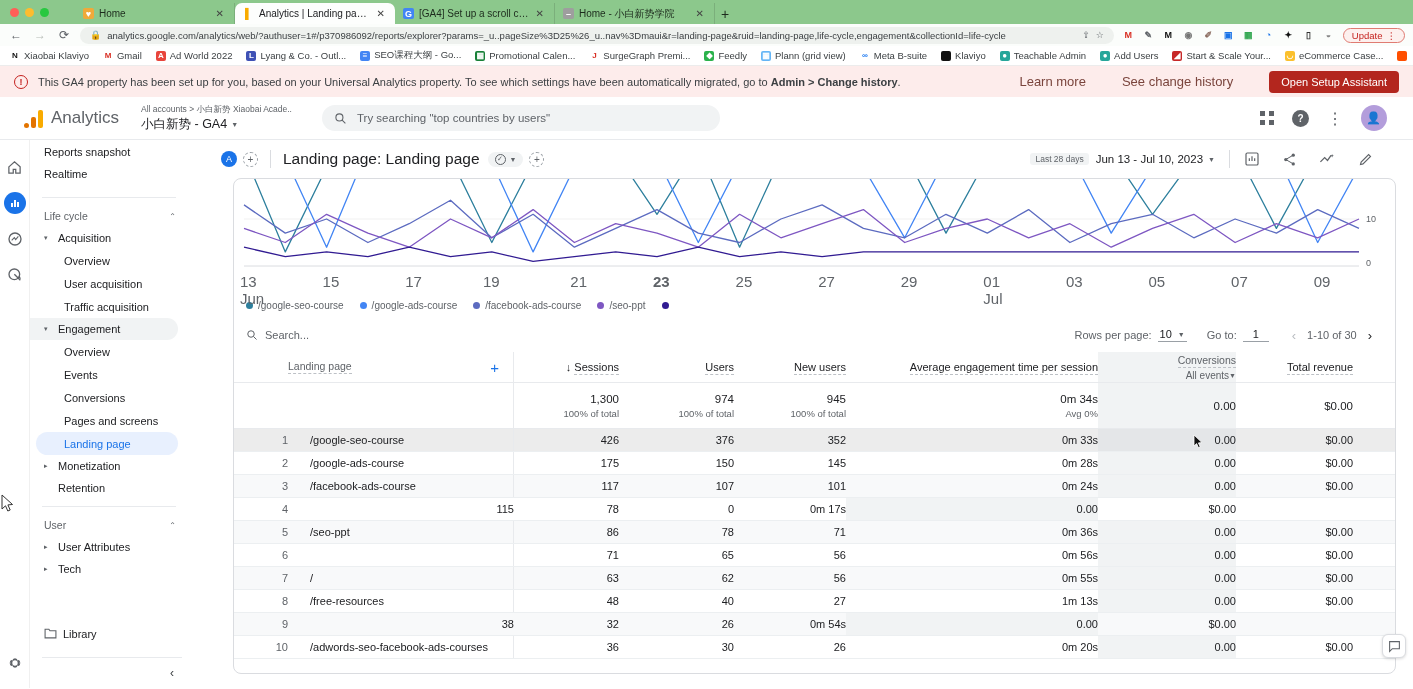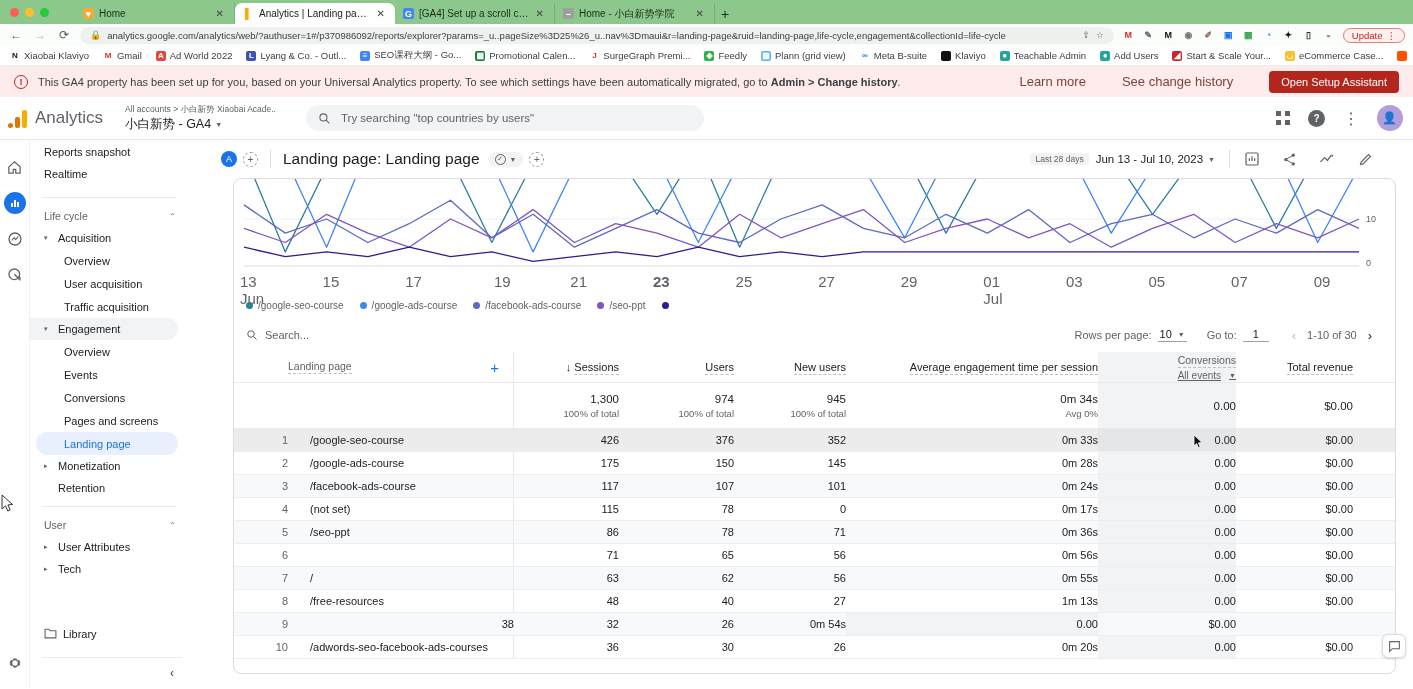--- a/index.html
+++ b/index.html
@@ -40,21 +40,21 @@
   
   .banner { height:31px; background:#fdeceb; display:flex; align-items:center; padding:0 14px; gap:10px; font-size:11px; color:#3c4043; }
   .warn-ic { width:14px; height:14px; border:1.3px solid #c5221f; color:#c5221f; border-radius:50%; font-size:9px;
              display:flex; align-items:center; justify-content:center; font-weight:bold; flex:none; }
   .banner .b-text { flex:1; }
   .banner b { font-weight:bold; }
   .b-link { color:#7a443c; font-size:13px; margin-right:26px; cursor:pointer; }
   .b-btn { background:#b3261e; color:#fff; font-size:11px; padding:5px 12px; border-radius:4px; border:none; cursor:pointer; }
 
   
-  .ga-header { height:43px; display:flex; align-items:center; border-bottom:1px solid #e8eaed; padding:0 4px; }
+  .ga-header { height:43px; display:flex; align-items:center; border-bottom:1px solid #e8eaed; padding:0 20px; }
   .ga-logo { display:flex; align-items:flex-end; gap:2px; height:20px; margin:0 8px 0 4px; }
   .ga-logo .b1 { width:5px; height:18px; background:#f9ab00; border-radius:2px; }
   .ga-logo .b2 { width:5px; height:11px; background:#e37400; border-radius:2px; }
   .ga-logo .b3 { width:5px; height:5px; background:#e37400; border-radius:50%; }
   .ga-name { font-size:17px; color:#5f6368; margin-right:22px; }
   .acct { display:flex; flex-direction:column; justify-content:center; margin-right:30px; }
   .acct .crumb { font-size:8.5px; color:#5f6368; }
   .acct .prop { font-size:12.5px; color:#202124; display:flex; align-items:center; gap:4px; }
   .caret { font-size:7px; color:#5f6368; }
   .ga-search { width:398px; height:26px; background:#f1f3f4; border-radius:13px; display:flex; align-items:center;
@@ -130,21 +130,21 @@
   .c-page { border-right:1px solid #e8eaed; align-self:stretch; display:flex; align-items:center; }
   .num { text-align:right; font-size:11px; color:#5f6368; padding-right:0; }
   .cell-r { text-align:right; font-size:11px; color:#202124; }
   .c-conv { background:#f1f3f4; align-self:stretch; display:flex; align-items:center; justify-content:flex-end; }
   .thead { height:34px; border-bottom:1px solid #e8eaed; font-size:10.5px; color:#5f6368; }
   .thead .hlbl { border-bottom:1px dashed #bdc1c6; padding-bottom:1px; }
   .thead .c-page { align-items:center; }
   .th-page-inner { display:flex; align-items:center; width:100%; padding-left:54px; }
   .th-plus { margin-left:auto; margin-right:14px; color:#1a73e8; font-size:15px; }
   .th-stack { display:flex; flex-direction:column; align-items:flex-end; gap:2px; }
-  .th-sub { font-size:10px; color:#5f6368; display:flex; align-items:center; gap:8px; border:none;text-decoration:underline; }
+  .th-sub { font-size:10px; color:#5f6368; display:flex; align-items:center; gap:0; border:none; }
   .totals { height:46px; border-bottom:1px solid #e8eaed; }
   .tot-val { font-size:11.5px; color:#202124; }
   .tot-sub { font-size:9.5px; color:#5f6368; margin-top:3px; }
   .tot-stack { display:flex; flex-direction:column; align-items:flex-end; justify-content:center; }
   .drow { height:23px; border-bottom:1px solid #eceff1; }
   .drow:nth-child(odd) { background:#f8f9fa; }
   .drow.hovered { background:#ececec; }
   .drow.hovered .c-conv { background:#e4e6e8; }
   .page-txt { font-size:11px; color:#202124; padding-left:22px; }
 
@@ -488,21 +488,21 @@
               <polyline points="10.0,49.4 51.3,63.5 92.6,35.3 133.9,54.1 175.2,68.2 216.5,40.0 257.8,58.8 299.1,30.6 340.4,63.5 381.7,44.7 423.0,54.1 464.3,68.2 505.6,35.3 546.9,58.8 588.1,44.7 629.4,30.6 670.7,63.5 712.0,49.4 753.3,40.0 794.6,58.8 835.9,44.7 877.2,68.2 918.5,49.4 959.8,35.3 1001.1,63.5 1042.4,44.7 1083.7,58.8 1125.0,40.0" fill="none" stroke="#7e57c2" stroke-width="1.3" stroke-linejoin="round"></polyline>
               <polyline points="10.0,68.2 51.3,77.6 92.6,72.9 133.9,77.6 175.2,68.2 216.5,77.6 257.8,72.9 299.1,82.3 340.4,77.6 381.7,72.9 423.0,77.6 464.3,68.2 505.6,77.6 546.9,72.9 588.1,77.6 629.4,72.9 670.7,72.9 712.0,72.9 753.3,72.9 794.6,72.9 835.9,72.9 877.2,72.9 918.5,72.9 959.8,72.9 1001.1,72.9 1042.4,72.9 1083.7,72.9 1125.0,72.9" fill="none" stroke="#311b92" stroke-width="1.3" stroke-linejoin="round"></polyline>
               <text x="1132" y="43" font-size="9" fill="#5f6368">10</text>
               <text x="1132" y="87" font-size="9" fill="#5f6368">0</text>
             </svg>
           <div class="xaxis" id="xaxis">
               <span style="left: 6px;">13</span>
               <span class="sub" style="left: 6px;">Jun</span>
               <span style="left: 88.5926px;">15</span>
               <span style="left: 171.185px;">17</span>
-              <span style="left: 260px;">19</span>
+              <span style="left: 249px;">19</span>
               <span style="left: 336.37px;">21</span>
               <span style="left: 418.963px; font-weight: bold;">23</span>
               <span style="left: 501.556px;">25</span>
               <span style="left: 584.148px;">27</span>
               <span style="left: 666.741px; text-align: right;">29</span>
               <span style="left: 749.333px;">01</span>
               <span class="sub" style="left: 749.333px;">Jul</span>
               <span style="left: 831.926px;">03</span>
               <span style="left: 914.519px;">05</span>
               <span style="left: 997.111px;">07</span>
@@ -645,23 +645,20 @@
               <div class="cell-r">101</div>
               <div class="cell-r">0m 24s</div>
               <div class="c-conv">
                 <span class="cell-r">0.00</span>
               </div>
               <div class="cell-r">$0.00</div>
               <div></div>
             </div>
             <div class="grid-row drow">
               <div class="num">4</div>
-              <div class="c-page">
-                <span class="page-txt">(not set)</span>
-              </div>
               <div class="cell-r">115</div>
               <div class="cell-r">78</div>
               <div class="cell-r">0</div>
               <div class="cell-r">0m 17s</div>
               <div class="c-conv">
                 <span class="cell-r">0.00</span>
               </div>
               <div class="cell-r">$0.00</div>
               <div></div>
             </div>

